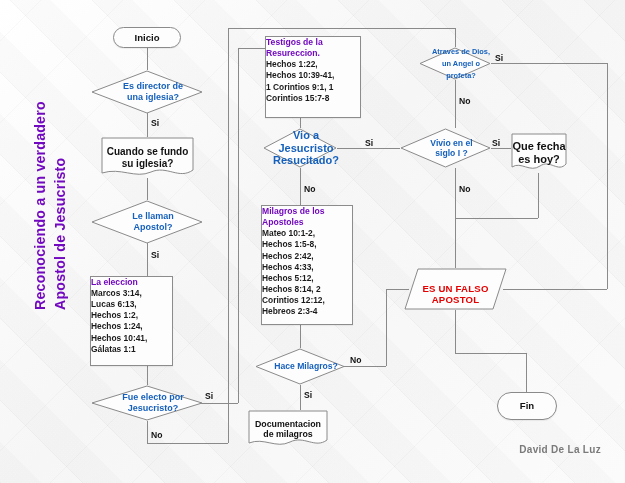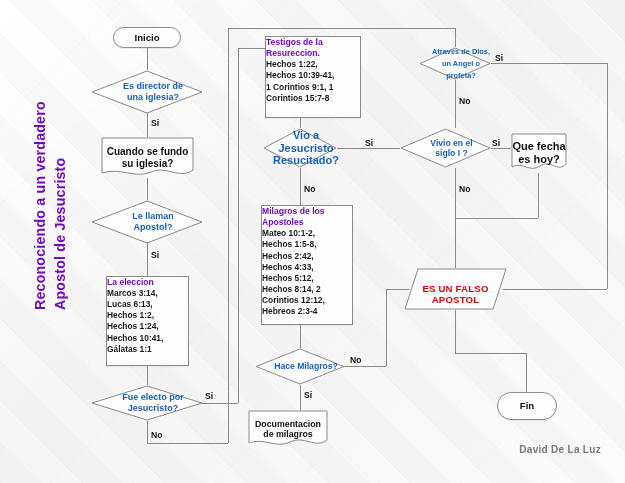--- a/index.html
+++ b/index.html
@@ -207,21 +207,21 @@
     <svg width="112" height="44" viewBox="0 0 112 44">
         <polygon points="56,1 111,22 56,43 1,22" fill="#fdfdfd" stroke="#8a8a8a" stroke-width="1"></polygon>
       </svg>
     <div class="ctr">
       <span>Le llaman</span>
       <span>Apostol?</span>
     </div>
   </div>
   <div class="elabel" style="left:151px;top:250px;">Si</div>
 
-  <div class="node refbox" style="left:106px;top:276px;width:83px;height:90px;">
+  <div class="node refbox" style="left:90px;top:276px;width:83px;height:90px;">
     <div class="ctr">
       <div class="hd">La eleccion</div>
       <div class="li">Marcos 3:14,</div>
       <div class="li">Lucas 6:13,</div>
       <div class="li">Hechos 1:2,</div>
       <div class="li">Hechos 1:24,</div>
       <div class="li">Hechos 10:41,</div>
       <div class="li">Gálatas 1:1</div>
     </div>
   </div>

